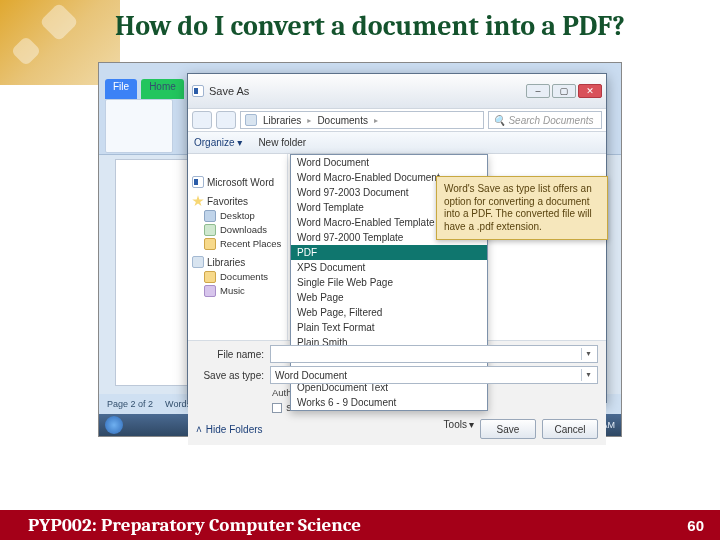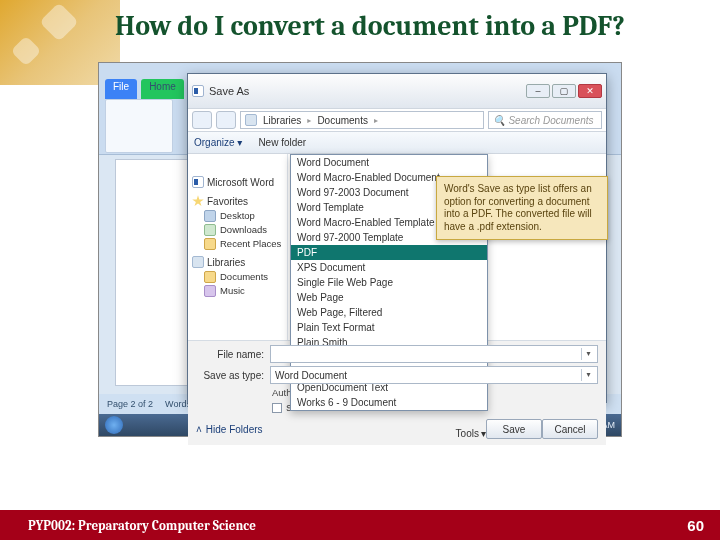--- a/index.html
+++ b/index.html
@@ -61,26 +61,26 @@
   .frow{display:flex;align-items:center;gap:6px;margin-bottom:3px;}
   .frow .lbl{width:68px;text-align:right;font-size:10px;color:#333;}
   .frow .fld{flex:1;height:18px;background:#fff;border:1px solid #abb8c8;padding:0 4px;display:flex;align-items:center;position:relative;}
   .frow .fld .dd{position:absolute;right:2px;top:2px;width:14px;height:12px;border-left:1px solid #c0cad6;color:#555;text-align:center;font-size:8px;line-height:12px;}
   .meta-row{display:flex;gap:30px;padding-left:76px;font-size:9.5px;color:#444;margin:2px 0 4px;}
   .meta-row .mv{color:#7a7a7a;}
   .thumb-row{padding-left:76px;font-size:9.5px;display:flex;align-items:center;gap:4px;}
   .thumb-row .cb{width:10px;height:10px;border:1px solid #8a98aa;background:#fff;}
   .dlg-actions{display:flex;align-items:center;justify-content:space-between;margin-top:6px;}
   .hidef{display:flex;align-items:center;gap:4px;color:#1a3e78;font-size:10px;}
-  .btns{display:flex;align-items:flex-end;}
+  .btns{display:flex;align-items:flex-start;gap:6px;}
   .btn{min-width:56px;height:20px;border:1px solid #9aa8ba;background:linear-gradient(#fefefe,#e1e7ef);border-radius:2px;font-size:10px;display:flex;align-items:center;justify-content:center;}
   .tools{display:flex;align-items:center;gap:2px;font-size:10px;color:#333;}
   .word-title-center{position:absolute;top:2px;left:0;right:0;text-align:center;font-size:10px;color:#5a6e88;}
   .footer{position:absolute;left:0;right:0;bottom:0;height:30px;background:#a40018;display:flex;align-items:center;justify-content:space-between;padding:0 16px 0 28px;}
-  .footer .course{color:#fff;font-weight:700;font-size:13px;font-family:Cambria,Georgia,serif;}
+  .footer .course{color:#fff;font-weight:700;font-size:19px;font-family:Cambria,Georgia,serif;}
   .footer .pn{color:#fff;font-weight:700;font-size:15px;}
 </style>
 </head>
 <body>
 
 <div class="corner-deco"></div>
 
 <div class="slide">
   <h1 class="title">How do I convert a document into a PDF?</h1>
 

